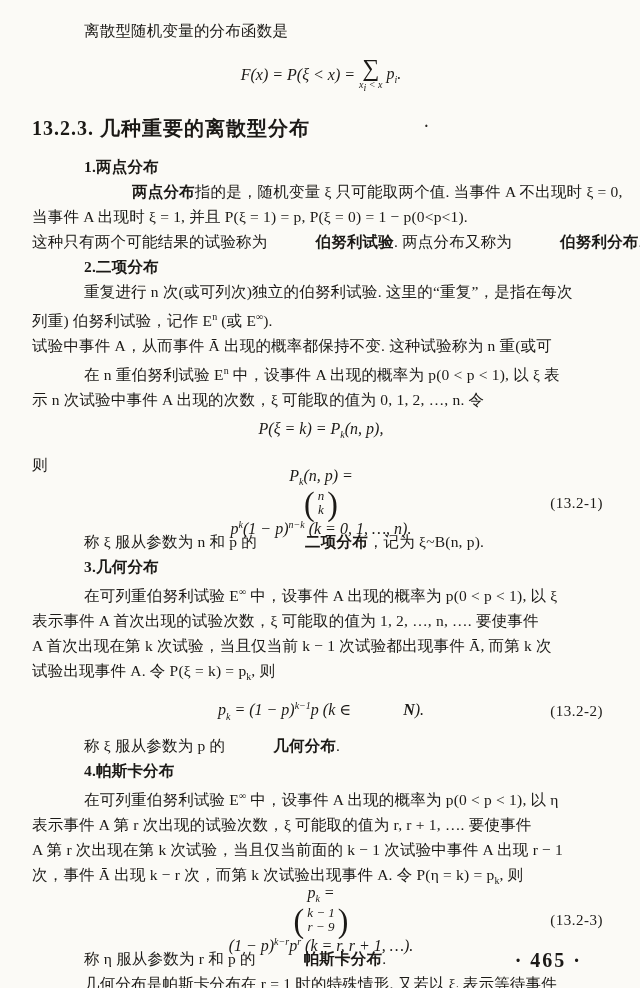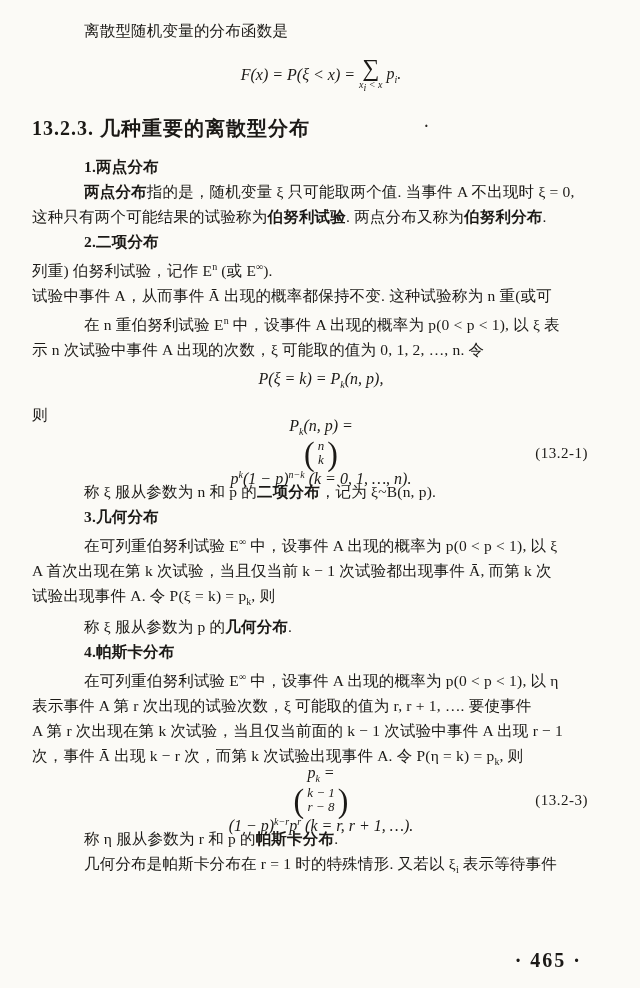--- a/index.html
+++ b/index.html
@@ -18,21 +18,21 @@
     position:relative;
   }
   .ln{
     font-size:15.5px;
     line-height:25px;
     white-space:nowrap;
     letter-spacing:0.2px;
   }
   .ind{padding-left:52px;}
   .bold{font-weight:bold;}
-  b{font-weight:bold;}
+  b{font-weight:bold;margin-left:48px;}
   sup,sub{font-size:10px;letter-spacing:0;}
   
   .f-center{
     text-align:center;
     font-size:16px;
     font-style:italic;
     margin:6px 0 4px 0;
   }
   .f1row{height:52px;display:flex;align-items:center;justify-content:center;text-align:right;}
   .sum{display:inline-flex;flex-direction:column;align-items:center;margin:0 4px;font-style:normal;}
@@ -54,21 +54,21 @@
   
   .frow{
     position:relative;
     text-align:center;
     font-style:italic;
     font-size:16px;
     margin:4px 0;
   }
   .frow.small{line-height:26px;}
   .frow .ftag{
-    position:absolute;right:22px;top:50%;
+    position:absolute;right:7px;top:50%;
     transform:translateY(-50%);
     font-style:normal;
     font-size:15px;
     letter-spacing:0.5px;
   }
   .binomrow{height:44px;display:flex;align-items:center;justify-content:center;flex-direction:column;}
   .binom{display:inline-flex;align-items:center;margin:0 3px;}
   .bparen{font-size:32px;font-weight:300;line-height:1;transform:scaleY(1.05);font-style:normal;}
   .bstack{display:inline-flex;flex-direction:column;align-items:center;line-height:14px;font-size:13px;padding:0 3px;}
   .thenline{font-size:15.5px;line-height:24px;}
@@ -99,23 +99,25 @@
   </div>
 
   <div class="heading">
     <span>13.2.3.</span>
     <span>几种重要的离散型分布</span>
     <span class="stray">·</span>
   </div>
 
   <div class="ln ind bold">1.两点分布</div>
   <div class="ln ind"><b>两点分布</b><span>指的是，随机变量 ξ 只可能取两个值. 当事件 A 不出现时 ξ = 0,</span></div>
+  <div class="ln">当事件 A 出现时 ξ = 1, 并且 P(ξ = 1) = p, P(ξ = 0) = 1 − p(0&lt;p&lt;1).</div>
   <div class="ln"><span>这种只有两个可能结果的试验称为</span><b>伯努利试验</b><span>. 两点分布又称为</span><b>伯努利分布</b><span>.</span></div>
 
   <div class="ln ind bold">2.二项分布</div>
+  <div class="ln ind">重复进行 n 次(或可列次)独立的伯努利试验. 这里的“重复”，是指在每次</div>
   <div class="ln"><span>列重) 伯努利试验，记作 E</span><sup>n</sup><span> (或 E</span><sup>∞</sup><span>).</span></div>
   <div class="ln">试验中事件 A，从而事件 Ā 出现的概率都保持不变. 这种试验称为 n 重(或可</div>
   <div class="ln ind"><span>在 n 重伯努利试验 E</span><sup>n</sup><span> 中，设事件 A 出现的概率为 p(0 &lt; p &lt; 1), 以 ξ 表</span></div>
   <div class="ln">示 n 次试验中事件 A 出现的次数，ξ 可能取的值为 0, 1, 2, …, n. 令</div>
 
   <div class="frow small">
     <span>P(ξ = k) = P</span><sub>k</sub><span>(n, p),</span>
   </div>
 
   <div class="thenline">则</div>
@@ -131,39 +133,44 @@
       <span class="bparen">)</span>
     </span>
     <span><span>p</span><sup>k</sup><span>(1 − p)</span><sup>n−k</sup><span>   (k = 0, 1, …, n).</span></span>
     <span class="ftag">(13.2-1)</span>
   </div>
 
   <div class="ln ind"><span>称 ξ 服从参数为 n 和 p 的</span><b>二项分布</b><span>，记为 ξ~B(n, p).</span></div>
 
   <div class="ln ind bold">3.几何分布</div>
   <div class="ln ind"><span>在可列重伯努利试验 E</span><sup>∞</sup><span> 中，设事件 A 出现的概率为 p(0 &lt; p &lt; 1), 以 ξ</span></div>
+  <div class="ln">表示事件 A 首次出现的试验次数，ξ 可能取的值为 1, 2, …, n, …. 要使事件</div>
   <div class="ln">A 首次出现在第 k 次试验，当且仅当前 k − 1 次试验都出现事件 Ā, 而第 k 次</div>
   <div class="ln"><span>试验出现事件 A. 令 P(ξ = k) = p</span><sub>k</sub><span>, 则</span></div>
 
+  <div class="frow small">
+    <span>p</span><sub>k</sub><span> = (1 − p)</span><sup>k−1</sup><span>p   (k ∈ </span><b>N</b><span>).</span>
+    <span class="ftag">(13.2-2)</span>
+  </div>
 
   <div class="ln ind"><span>称 ξ 服从参数为 p 的</span><b>几何分布</b><span>.</span></div>
 
   <div class="ln ind bold">4.帕斯卡分布</div>
   <div class="ln ind"><span>在可列重伯努利试验 E</span><sup>∞</sup><span> 中，设事件 A 出现的概率为 p(0 &lt; p &lt; 1), 以 η</span></div>
   <div class="ln">表示事件 A 第 r 次出现的试验次数，ξ 可能取的值为 r, r + 1, …. 要使事件</div>
   <div class="ln">A 第 r 次出现在第 k 次试验，当且仅当前面的 k − 1 次试验中事件 A 出现 r − 1</div>
   <div class="ln"><span>次，事件 Ā 出现 k − r 次，而第 k 次试验出现事件 A. 令 P(η = k) = p</span><sub>k</sub><span>, 则</span></div>
 
   <div class="frow binomrow">
     <span><span>p</span><sub>k</sub><span> = </span></span>
     <span class="binom">
       <span class="bparen">(</span>
       <span class="bstack">
           <span>k − 1</span>
-          <span>r − 8</span>
+          <span>r − 9</span>
         </span>
       <span class="bparen">)</span>
     </span>
     <span><span>(1 − p)</span><sup>k−r</sup><span>p</span><sup>r</sup><span>   (k = r, r + 1, …).</span></span>
     <span class="ftag">(13.2-3)</span>
   </div>
 
   <div class="ln ind"><span>称 η 服从参数为 r 和 p 的</span><b>帕斯卡分布</b><span>.</span></div>
   <div class="ln ind"><span>几何分布是帕斯卡分布在 r = 1 时的特殊情形. 又若以 ξ</span><sub>i</sub><span> 表示等待事件</span></div>
 

